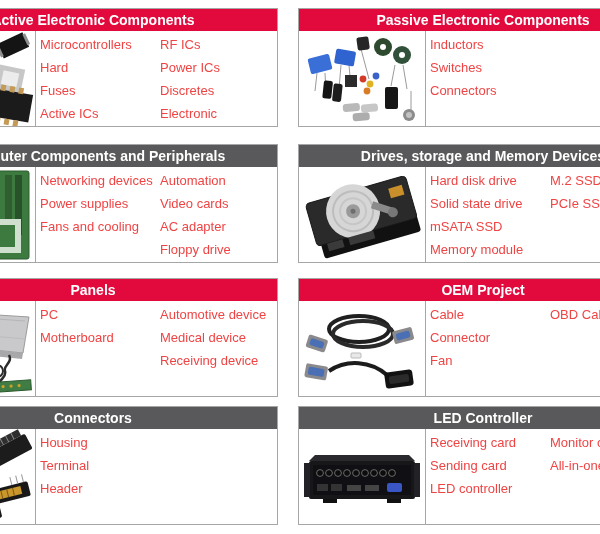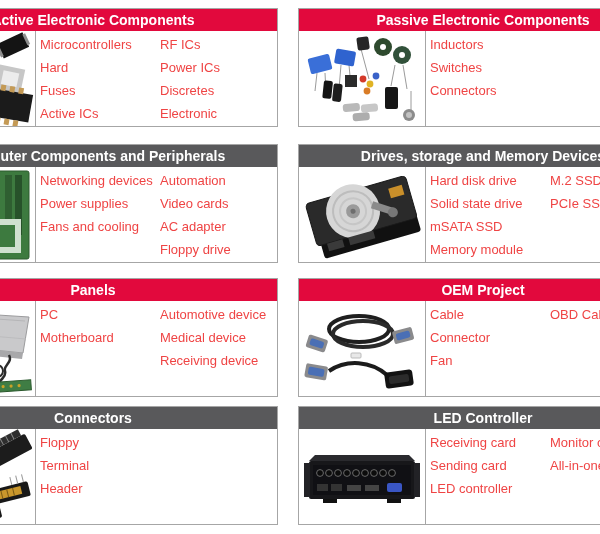--- a/index.html
+++ b/index.html
@@ -305,21 +305,21 @@
             <line x1="100" y1="61" x2="100" y2="69" stroke="#7a5a14"></line>
               <line x1="106" y1="61" x2="106" y2="69" stroke="#7a5a14"></line>
             <line x1="118" y1="50" x2="118" y2="58" stroke="#9a9a9a"></line>
               <line x1="112" y1="50" x2="112" y2="58" stroke="#9a9a9a"></line>
             <line x1="106" y1="50" x2="106" y2="58" stroke="#9a9a9a"></line>
           </g>
         </svg>
       </div>
       <div class="links">
         <div class="col">
-          <a class="link">Floppy</a>
+          <a class="link">Housing</a>
           <a class="link">Terminal</a>
           <a class="link">Header</a>
         </div>
         <div class="col"></div>
       </div>
     </div>
   </div>
 
   <div class="card right r4">
     <div class="card-header gray">LED Controller</div>

